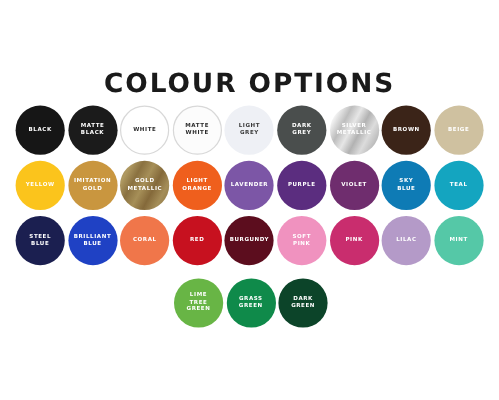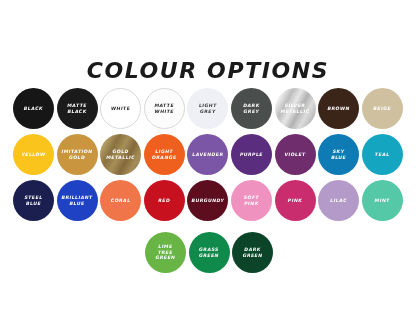--- a/index.html
+++ b/index.html
@@ -13,21 +13,20 @@
     overflow: hidden;
     font-family: "Liberation Sans", sans-serif;
     -webkit-font-smoothing: antialiased;
   }
   .sheet {
     position: relative;
     width: 416px;
     height: 333px;
     background: #ffffff;
     box-sizing: border-box;
-    font-style: italic;
   }
   .title {
     position: absolute;
     top: 58px;
     left: 0;
     width: 416px;
     text-align: center;
     font-family: "DejaVu Sans", "Liberation Sans", sans-serif;
     font-size: 22px;
     font-weight: bold;

